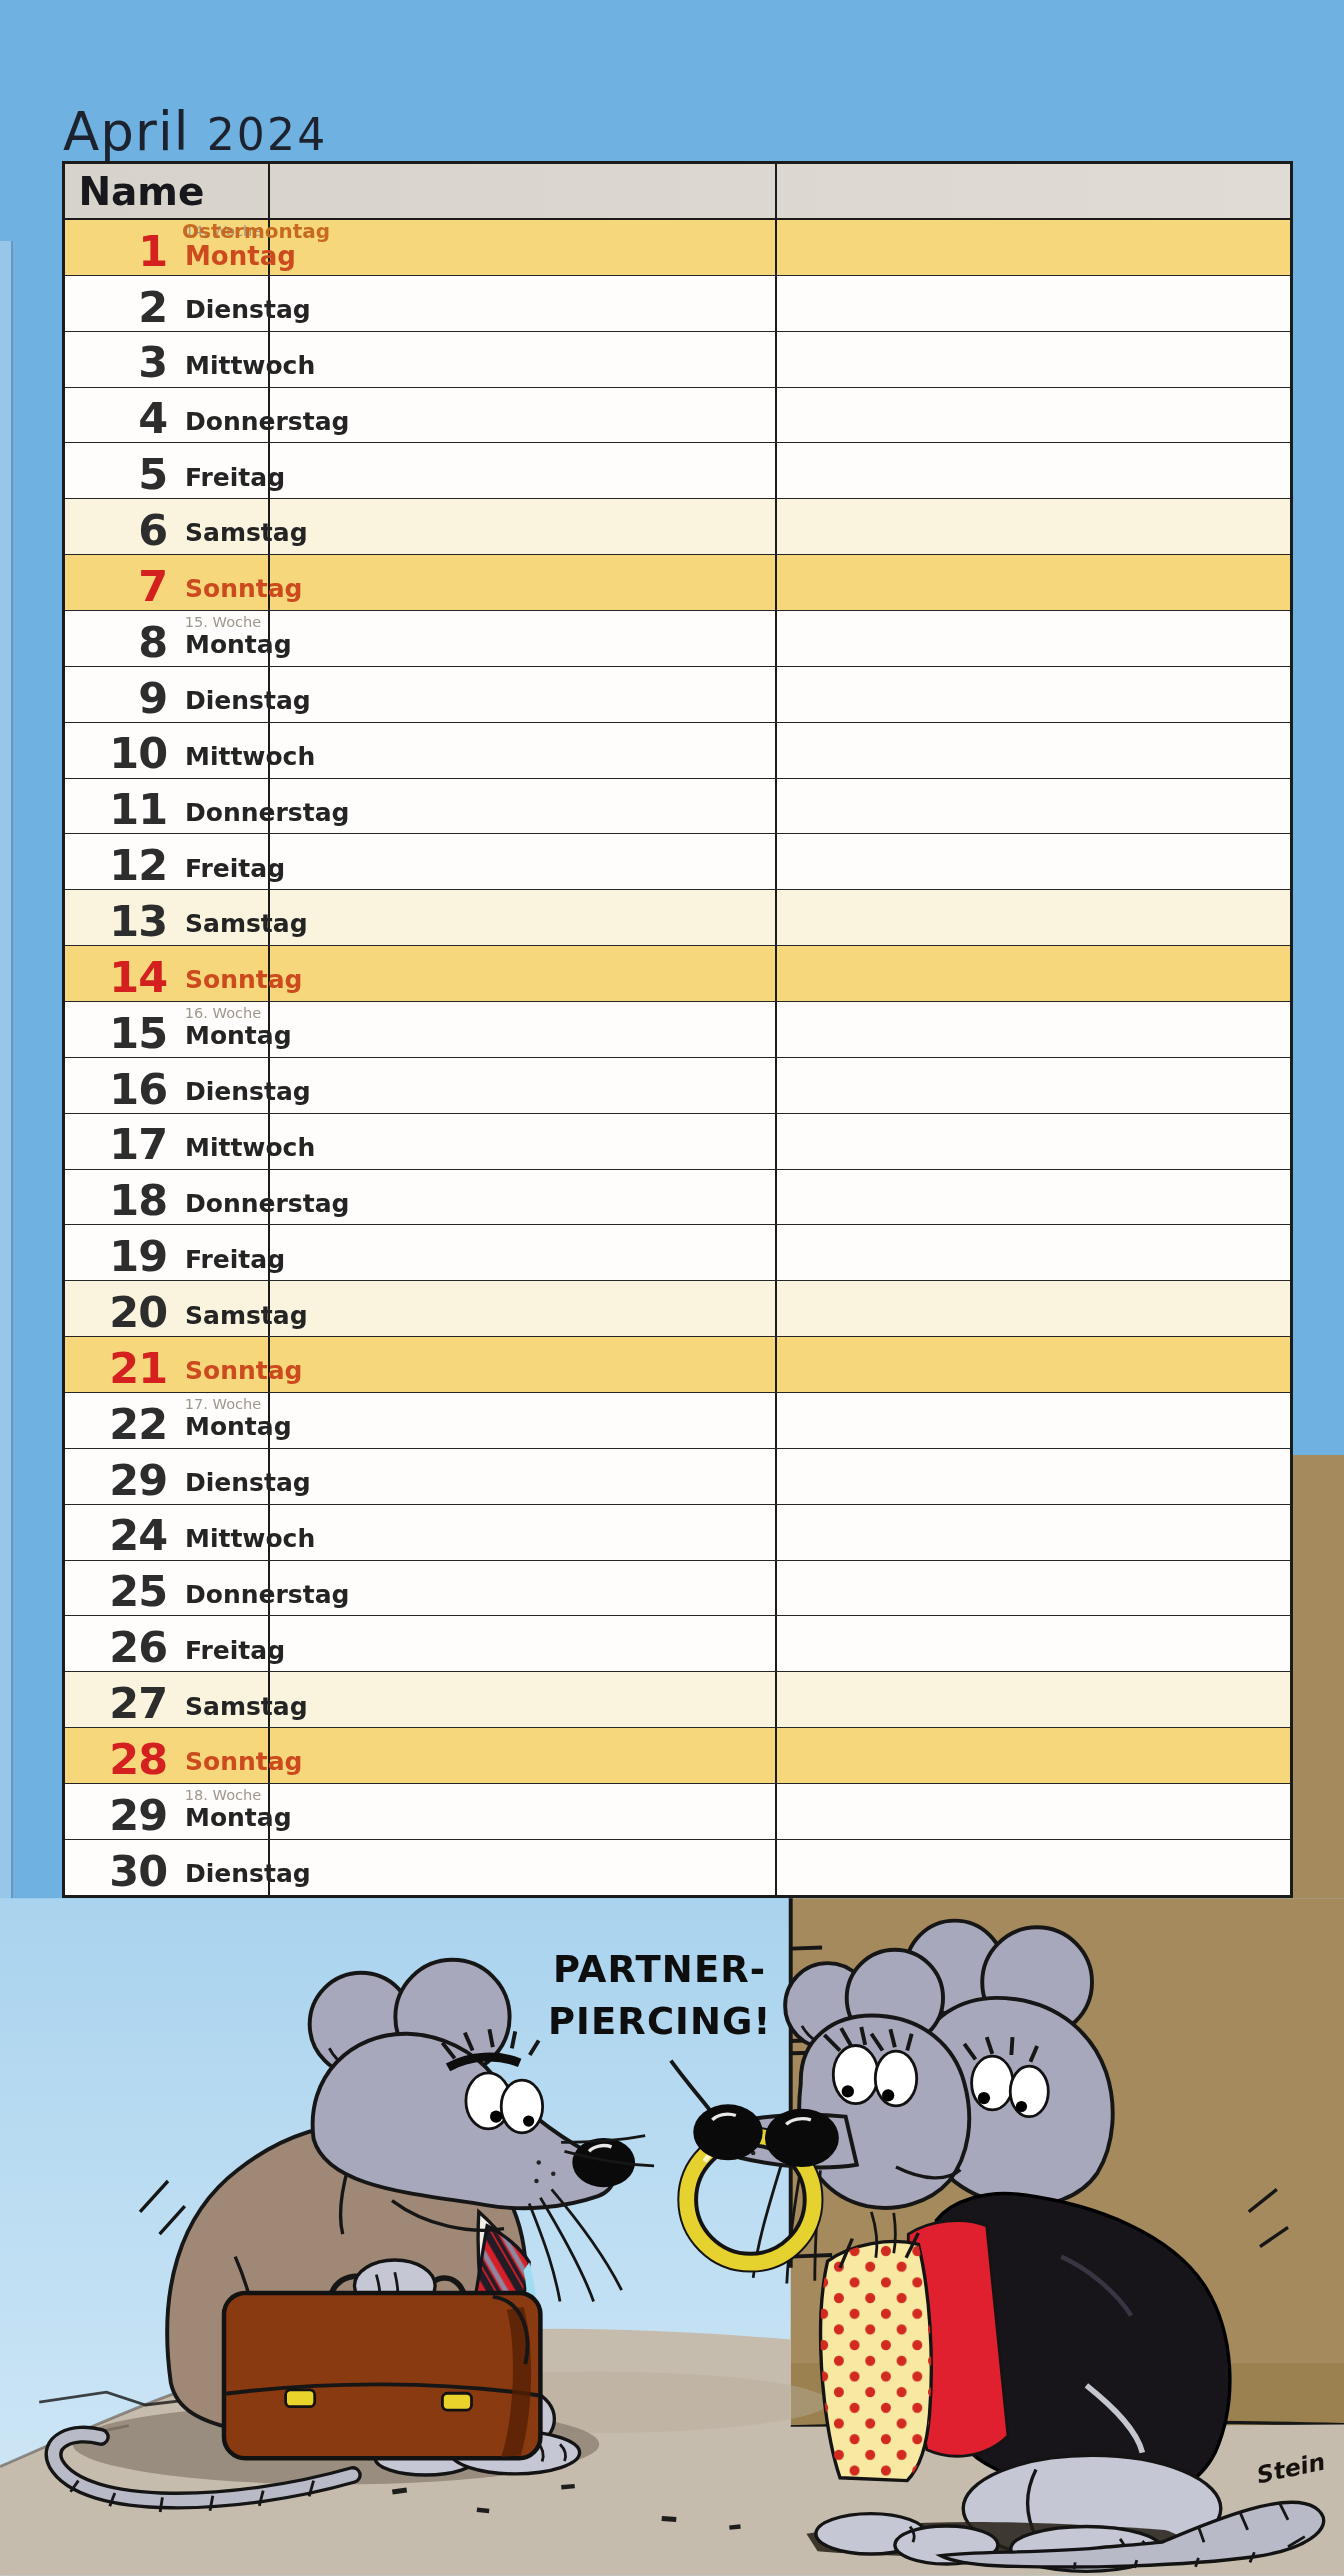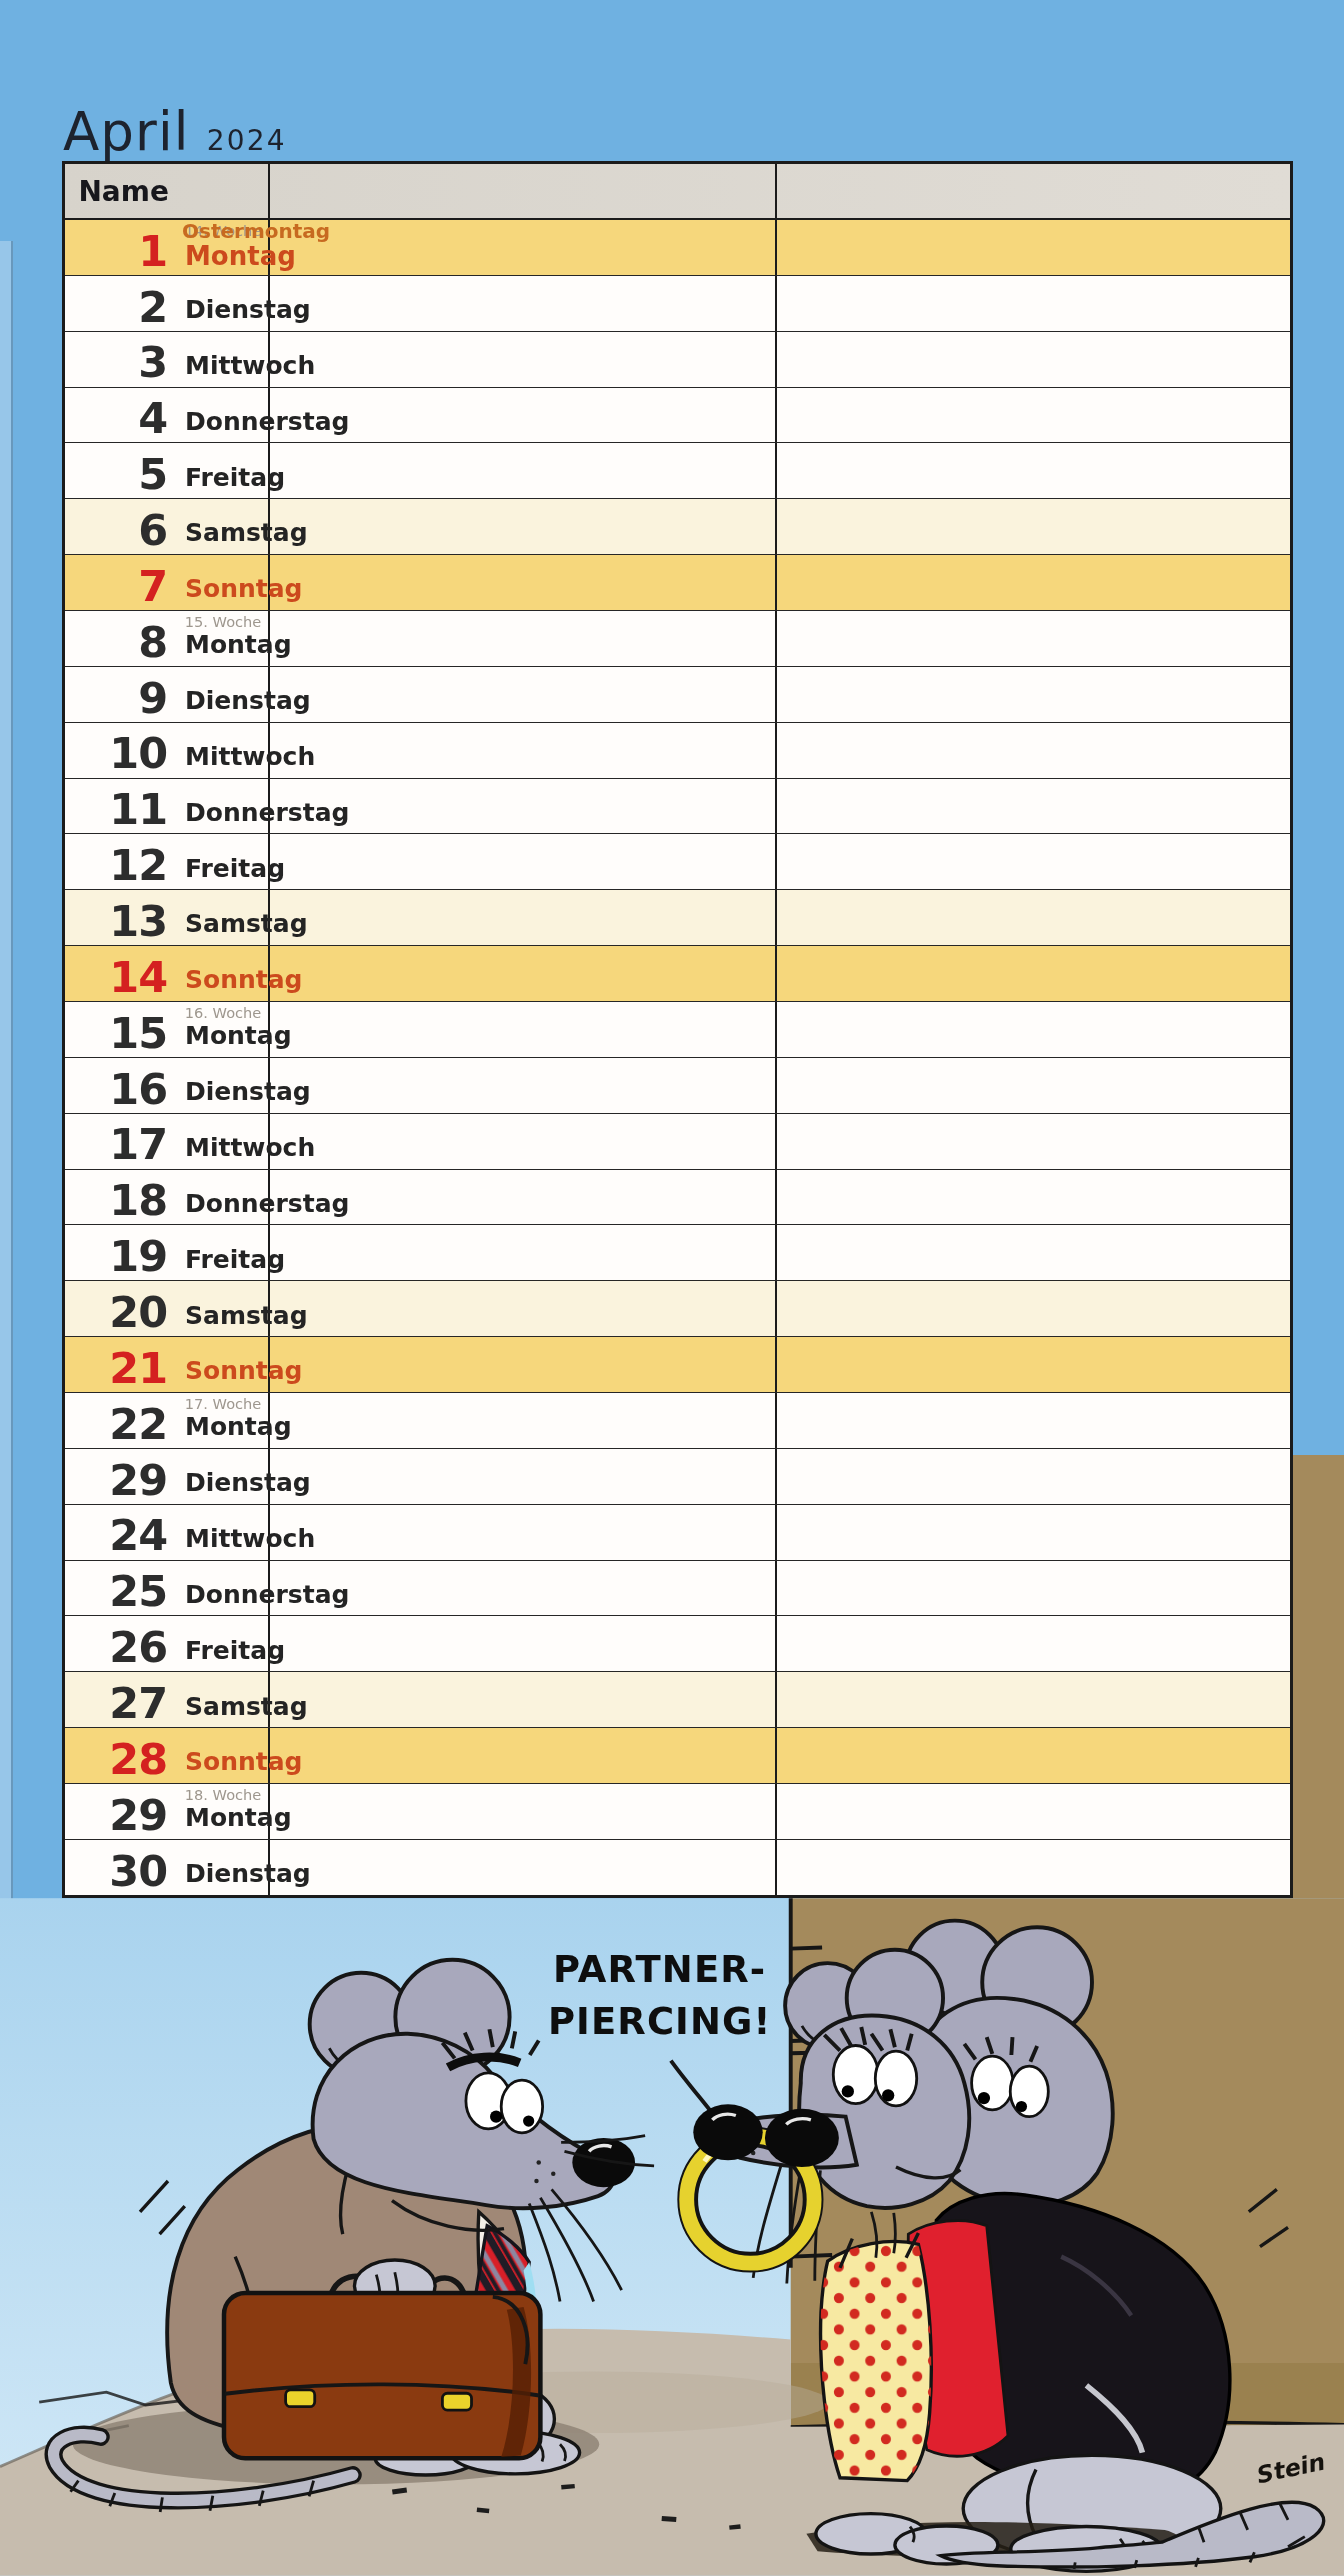--- a/index.html
+++ b/index.html
@@ -6,29 +6,29 @@
   .page{position:relative;width:1344px;height:2576px;overflow:hidden;
         background:var(--bg_blue,#6fb1e1);
         font-family:"DejaVu Sans","Liberation Sans",sans-serif;}
   .page-edge{position:absolute;left:0;top:241px;width:11.2px;height:2335px;
         background:rgba(255,255,255,.28);border-right:2.2px solid rgba(28,78,116,.38);}
   .wall-strip{position:absolute;left:1292px;top:1455px;width:52px;height:444px;
         background:var(--wall,#a48a5c);}
   .title{position:absolute;left:63px;top:105px;display:flex;align-items:baseline;gap:17px;
         color:#1d232e;}
   .title .month{font-size:53px;line-height:1;letter-spacing:1.1px;}
-  .title .year{font-size:28px;line-height:1;letter-spacing:2.2px;}
+  .title .year{font-size:44px;line-height:1;letter-spacing:2.2px;}
   .cal{position:absolute;left:62px;top:161px;width:1231px;height:1737px;box-sizing:border-box;
         border:3.4px solid #1b1b1b;background:#fffdfb;display:flex;flex-direction:column;}
   .cal-header{height:56px;flex:0 0 auto;display:flex;box-sizing:border-box;
         background:linear-gradient(90deg,var(--header_bg,#d7d3cb),#e0dcd5);
         border-bottom:2.8px solid #1b1b1b;}
   .hc{box-sizing:border-box;height:100%;}
   .hc1{width:205px;border-right:2.2px solid #1b1b1b;display:flex;align-items:center;
-        padding-left:13.4px;font-size:28px;font-weight:bold;color:#17171c;}
+        padding-left:13.4px;font-size:39px;font-weight:bold;color:#17171c;}
   .hc2{width:507px;border-right:2.2px solid #1b1b1b;}
   .hc3{flex:1;}
   .rows{flex:1;display:flex;flex-direction:column;}
   .row{flex:1;display:flex;border-top:1.7px solid #262626;box-sizing:border-box;background:#fffdfb;}
   .row:first-child{border-top:none;}
   .row.saturday{background:var(--sat_bg,#faf3dd);}
   .row.sunday,.row.holiday{background:var(--sun_bg,#f6d77c);}
   .dc{width:205px;border-right:2.2px solid #1b1b1b;position:relative;box-sizing:border-box;}
   .nc{box-sizing:border-box;}
   .nc2{width:507px;border-right:2.2px solid #1b1b1b;}

